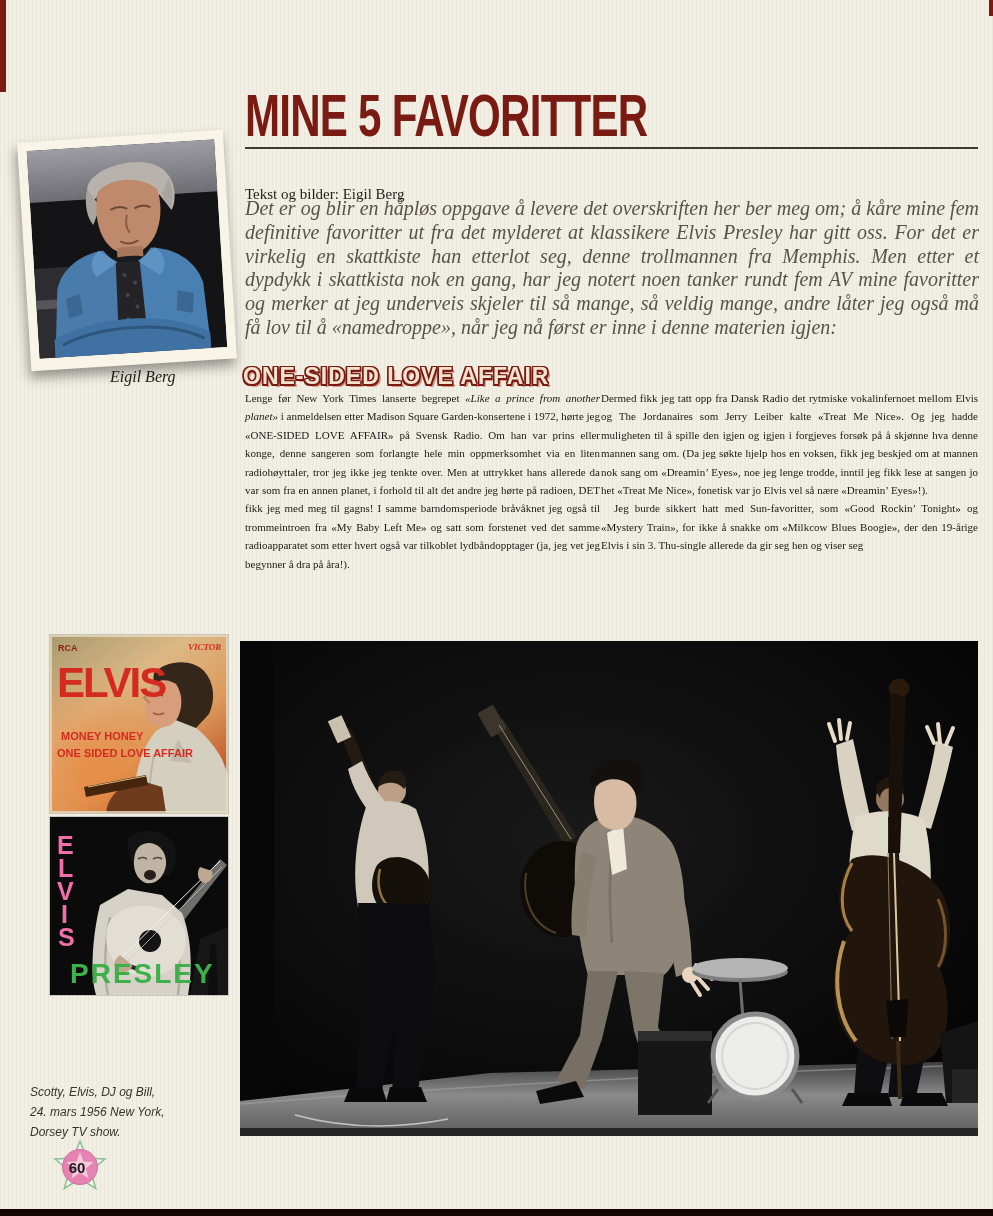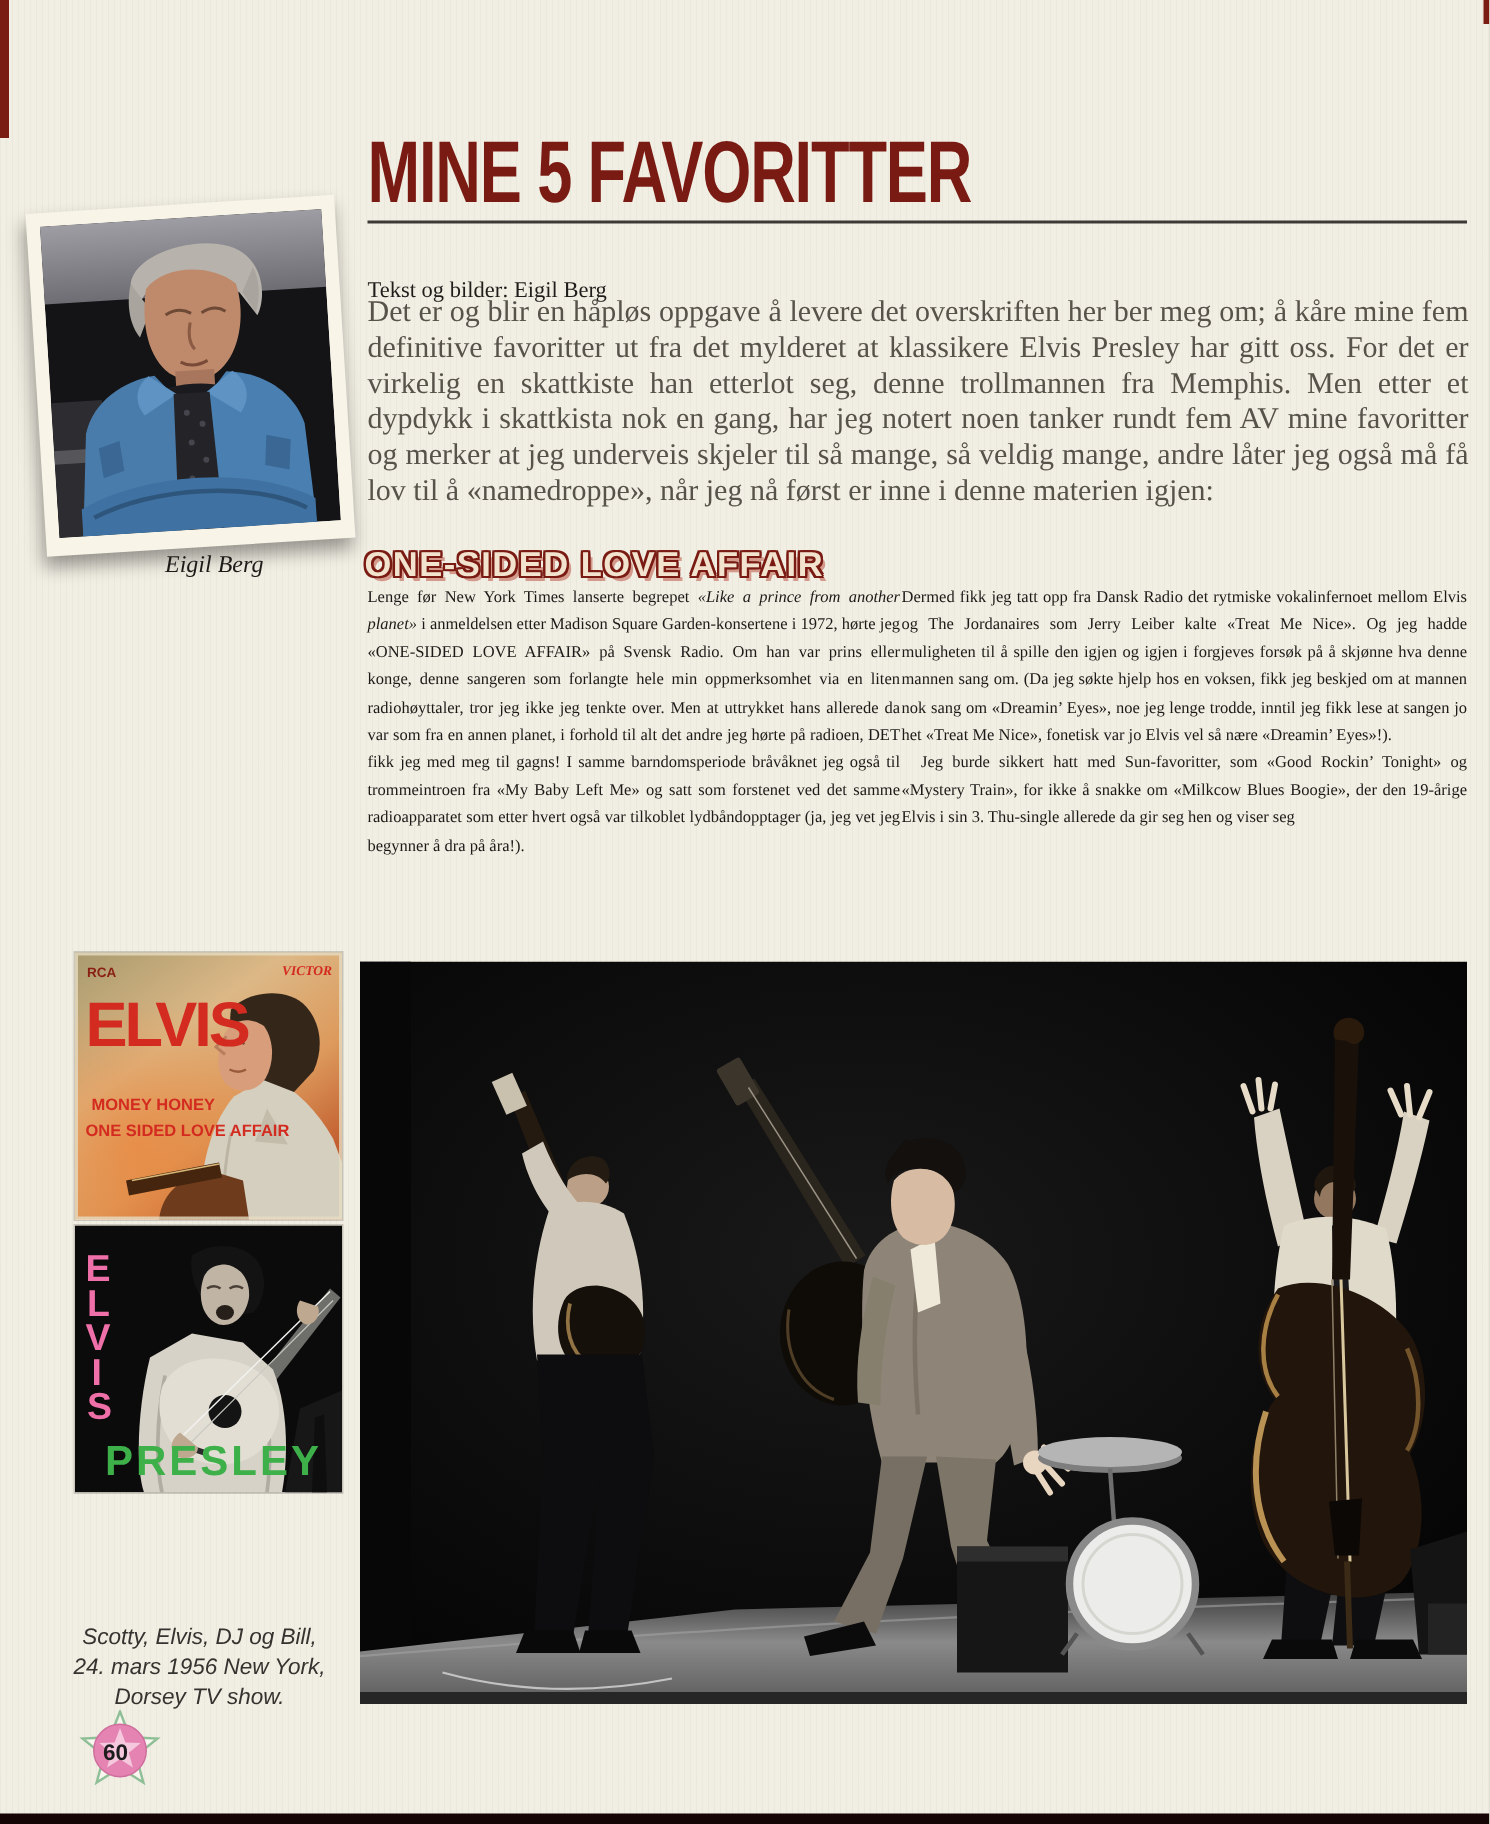--- a/index.html
+++ b/index.html
@@ -17,21 +17,21 @@
     position:absolute;left:245px;top:82px;margin:0;
     font-family:"Liberation Sans", sans-serif;font-weight:bold;
     font-size:54px;letter-spacing:-1px;color:#7a1b13;white-space:nowrap;
     transform:scale(0.78,1.08);transform-origin:left top;
   }
   .rule{position:absolute;left:245px;top:147px;width:733px;height:2px;background:#3c3a36;}
   .byline{position:absolute;left:245px;top:153px;font-size:15px;color:#1f1d1a;margin-top:33px;}
 
   .intro{
     position:absolute;left:245px;top:197px;width:734px;
-    font-size:20px;line-height:23.8px;color:#57524a;
+    font-style:italic;font-size:20px;line-height:23.8px;color:#57524a;
     text-align:justify;
   }
 
   .author-photo{
     position:absolute;left:24px;top:136px;width:188px;
     padding:9px 9px 12px 9px;background:#f8f4e8;
     box-shadow:-2px 7px 12px rgba(0,0,0,0.38);
     transform:rotate(-3.6deg);transform-origin:center;
   }
   .author-photo svg{display:block;}
@@ -66,23 +66,23 @@
 
   .album{position:absolute;left:50px;width:178px;height:178px;box-shadow:0 0 0 1px rgba(90,85,70,0.25);text-align:center;}
   .album svg{display:block;}
   .album-1{top:635px;}
   .album-2{top:817px;}
 
   .stage-photo{position:absolute;left:240px;top:641px;width:738px;height:495px;}
   .stage-photo svg{display:block;}
 
   .photo-caption{
-    position:absolute;left:30px;top:1082px;width:206px;text-align:center;
+    position:absolute;left:30px;top:1082px;width:206px;text-align:left;
     font-family:"Liberation Sans", sans-serif;font-style:italic;
-    font-size:15px;line-height:20px;color:#35332f;
+    font-size:12px;line-height:20px;color:#35332f;
   }
   .page-badge{position:absolute;left:52px;top:1140px;width:56px;height:56px;}
 </style>
 </head>
 <body>
 
 <div class="page">
 
   <div class="edge-left"></div>
   <div class="edge-right"></div>

